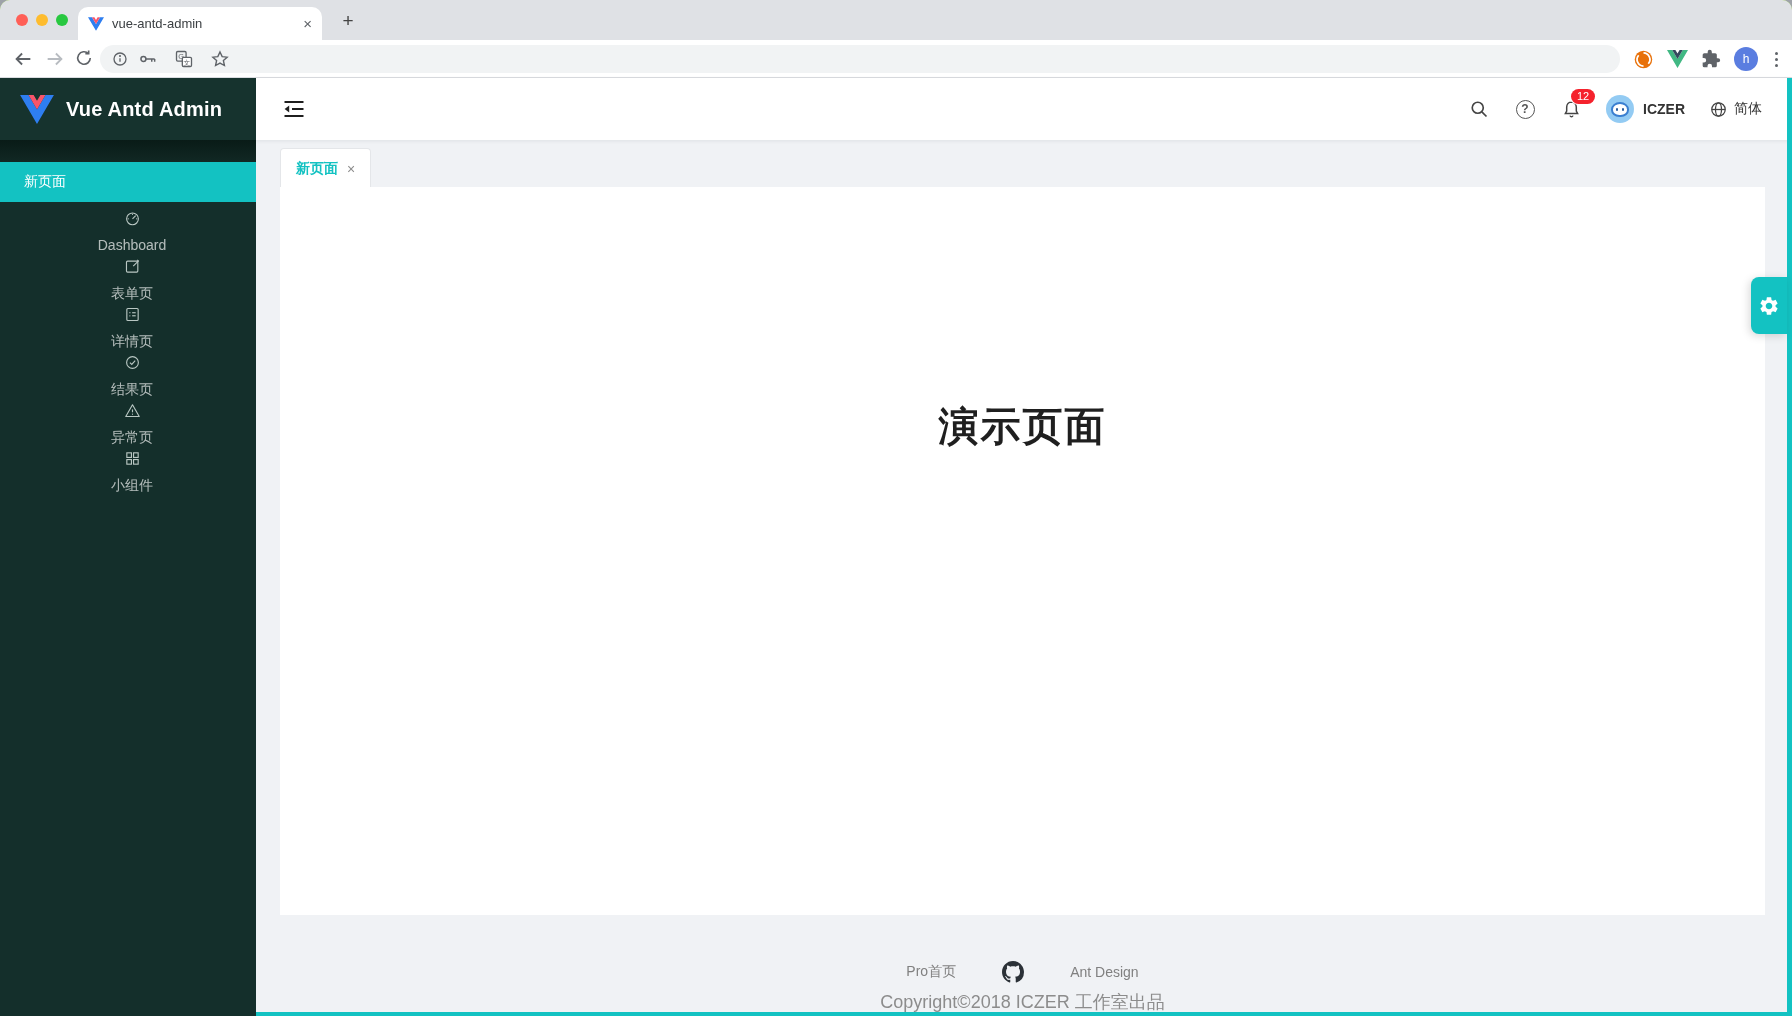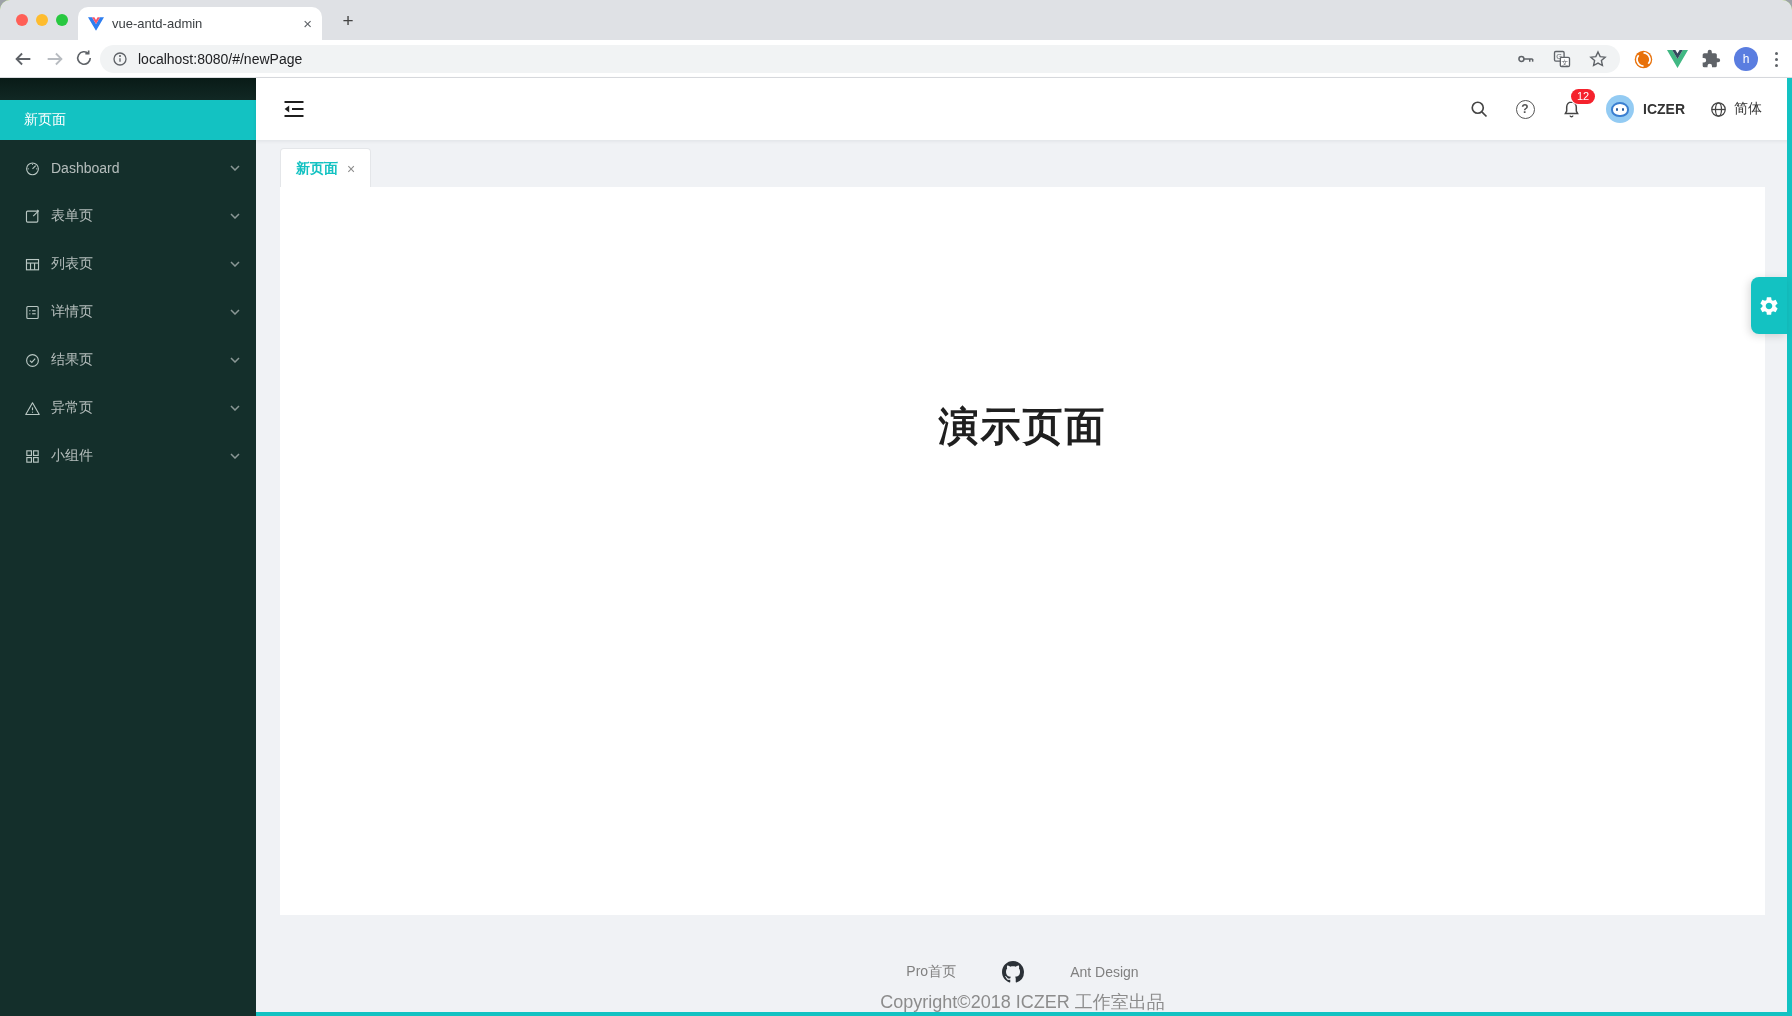--- a/index.html
+++ b/index.html
@@ -32,21 +32,21 @@
   .kebab { display:flex; flex-direction:column; gap:3px; padding:0 4px; }
   .kebab i { width:3px; height:3px; border-radius:50%; background:#5f6368; }
 
   
   .sidebar { position:absolute; left:0; top:78px; width:256px; height:938px; background:#142f2b; }
   .logo-bar { height:62px; display:flex; align-items:center; gap:12px; padding-left:20px; background:#16332e; }
   .logo-bar .brand { color:#fff; font-size:20px; font-weight:700; letter-spacing:.2px; }
   .menu-shadow { height:22px; background:linear-gradient(#091b17, #112824); }
   .menu-item { height:40px; display:flex; align-items:center; padding:0 16px 0 24px; gap:10px;
                color:rgba(255,255,255,.68); font-size:14px; cursor:pointer; }
-  .menu-item + .menu-item { margin-top:8px; }
+  .menu-item + .menu-item { margin-top:8px;flex-direction:column; }
   .menu-item.active { background:#13c2c2; color:#fff; }
   .menu-item .lbl { flex:1; }
   .menu-item svg.mi { flex:0 0 auto; }
 
   .app-header { position:absolute; left:256px; top:78px; right:0; height:62px; background:#fff;
                 box-shadow:0 1px 4px rgba(0,21,41,.08); z-index:10; }
   .fold { position:absolute; left:26px; top:19px; width:24px; height:24px; cursor:pointer; }
   .header-right { position:absolute; right:30px; top:0; height:62px; display:flex; align-items:center; gap:24px; }
   .h-ic { position:relative; width:22px; height:22px; display:flex; align-items:center; justify-content:center; }
   .help-circle { width:19px; height:19px; border:1.6px solid #555; border-radius:50%; font-size:12px;
@@ -128,21 +128,20 @@
       </svg>
     </span>
     <div class="omnibox">
       <span>
         <svg width="16" height="16" viewBox="0 0 24 24" fill="none" stroke="#5f6368" stroke-width="2">
           <circle cx="12" cy="12" r="9"></circle>
             <path d="M12 11v5"></path>
             <circle cx="12" cy="7.5" r="0.6" fill="#5f6368"></circle>
         </svg>
       </span>
-      <span class="url">localhost:8080/#/newPage</span>
       <span class="omni-right">
         <span>
           <svg width="20" height="20" viewBox="0 0 24 24" fill="none" stroke="#5f6368" stroke-width="1.8">
             <circle cx="6.5" cy="12" r="3"></circle>
               <path d="M9.5 12H20"></path>
               <path d="M16.5 12v3.2"></path>
               <path d="M20 12v3.2"></path>
           </svg>
         </span>
         <span>
@@ -182,20 +181,29 @@
       <span class="chrome-avatar">h</span>
       <span class="kebab">
           <i></i>
           <i></i>
           <i></i>
         </span>
     </div>
   </div>
 
   <div class="sidebar">
+    <div class="logo-bar">
+      <span>
+        <svg width="34" height="29" viewBox="0 0 28 24">
+          <polygon points="0,0 7,0 14,12 21,0 28,0 14,24" fill="#2e7ef0"></polygon>
+          <polygon points="7,0 11.2,0 14,4.8 16.8,0 21,0 14,12" fill="#f9556a"></polygon>
+        </svg>
+      </span>
+      <span class="brand">Vue Antd Admin</span>
+    </div>
     <div class="menu-shadow"></div>
     <div class="menu">
 
       <div class="menu-item active">
         <span class="lbl">新页面</span>
       </div>
 
       <div class="menu-item">
         <svg class="mi" width="17" height="17" viewBox="0 0 24 24" fill="none" stroke="#b9c7c3" stroke-width="1.6">
           <circle cx="12" cy="12.5" r="8.3"></circle>
@@ -215,32 +223,20 @@
           <rect x="3.5" y="4.5" width="16" height="15.5" rx="1.5"></rect>
             <path d="M13 11.5L20.5 4"></path>
             <path d="M18.6 2.6l2.3 2.3"></path>
         </svg>
         <span class="lbl">表单页</span>
         <svg width="10" height="6" viewBox="0 0 10 6" fill="none" stroke="rgba(255,255,255,.5)" stroke-width="1.5">
             <polyline points="1,1 5,5 9,1"></polyline>
           </svg>
       </div>
 
-      <div class="menu-item">
-        <svg class="mi" width="17" height="17" viewBox="0 0 24 24" fill="none" stroke="#b9c7c3" stroke-width="1.6">
-          <rect x="3.5" y="5" width="17" height="14.5"></rect>
-            <path d="M3.5 10h17"></path>
-            <path d="M9.2 10v9.5"></path>
-            <path d="M14.9 10v9.5"></path>
-        </svg>
-        <span class="lbl">列表页</span>
-        <svg width="10" height="6" viewBox="0 0 10 6" fill="none" stroke="rgba(255,255,255,.5)" stroke-width="1.5">
-            <polyline points="1,1 5,5 9,1"></polyline>
-          </svg>
-      </div>
 
       <div class="menu-item">
         <svg class="mi" width="17" height="17" viewBox="0 0 24 24" fill="none" stroke="#b9c7c3" stroke-width="1.6">
           <rect x="4" y="3.5" width="16" height="17" rx="1.5"></rect>
             <path d="M11.5 9.5h5"></path>
             <path d="M11.5 13.8h5"></path>
           <circle cx="8.3" cy="9.5" r="0.9" fill="#b9c7c3" stroke="none"></circle>
             <circle cx="8.3" cy="13.8" r="0.9" fill="#b9c7c3" stroke="none"></circle>
         </svg>
         <span class="lbl">详情页</span>

